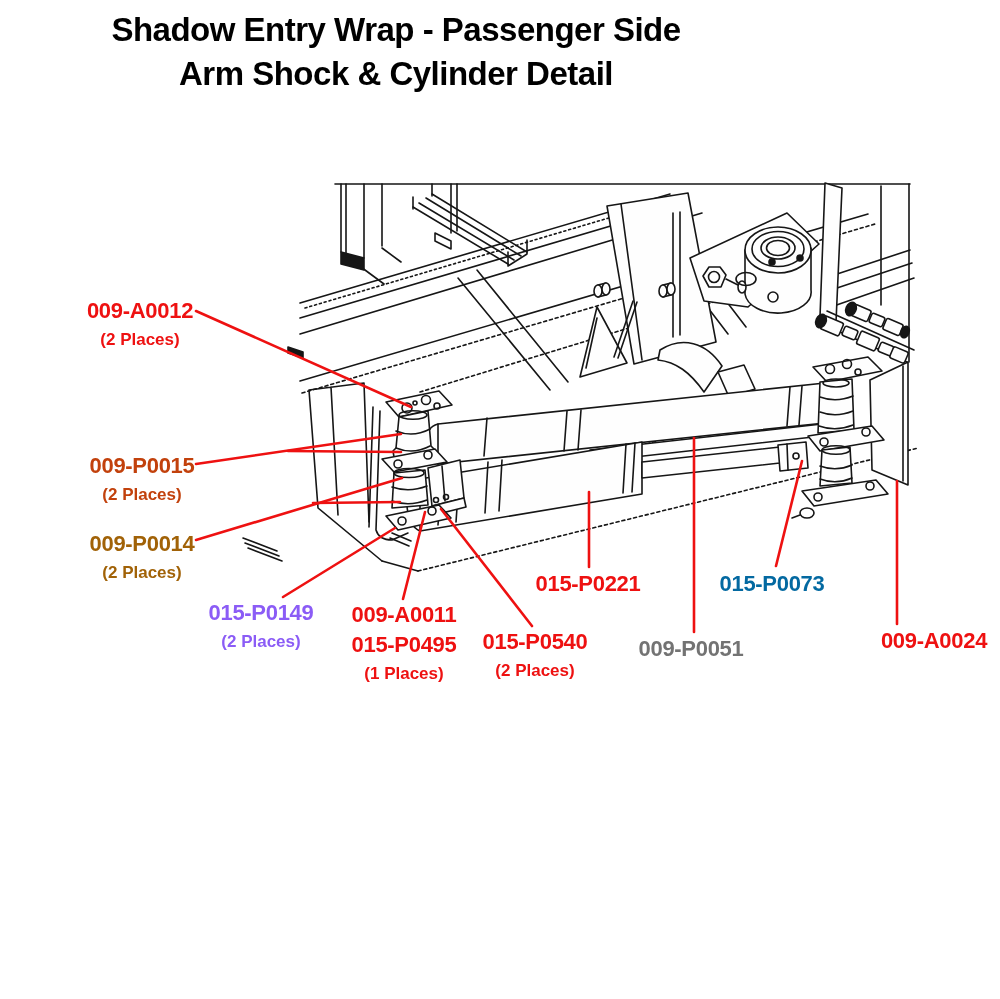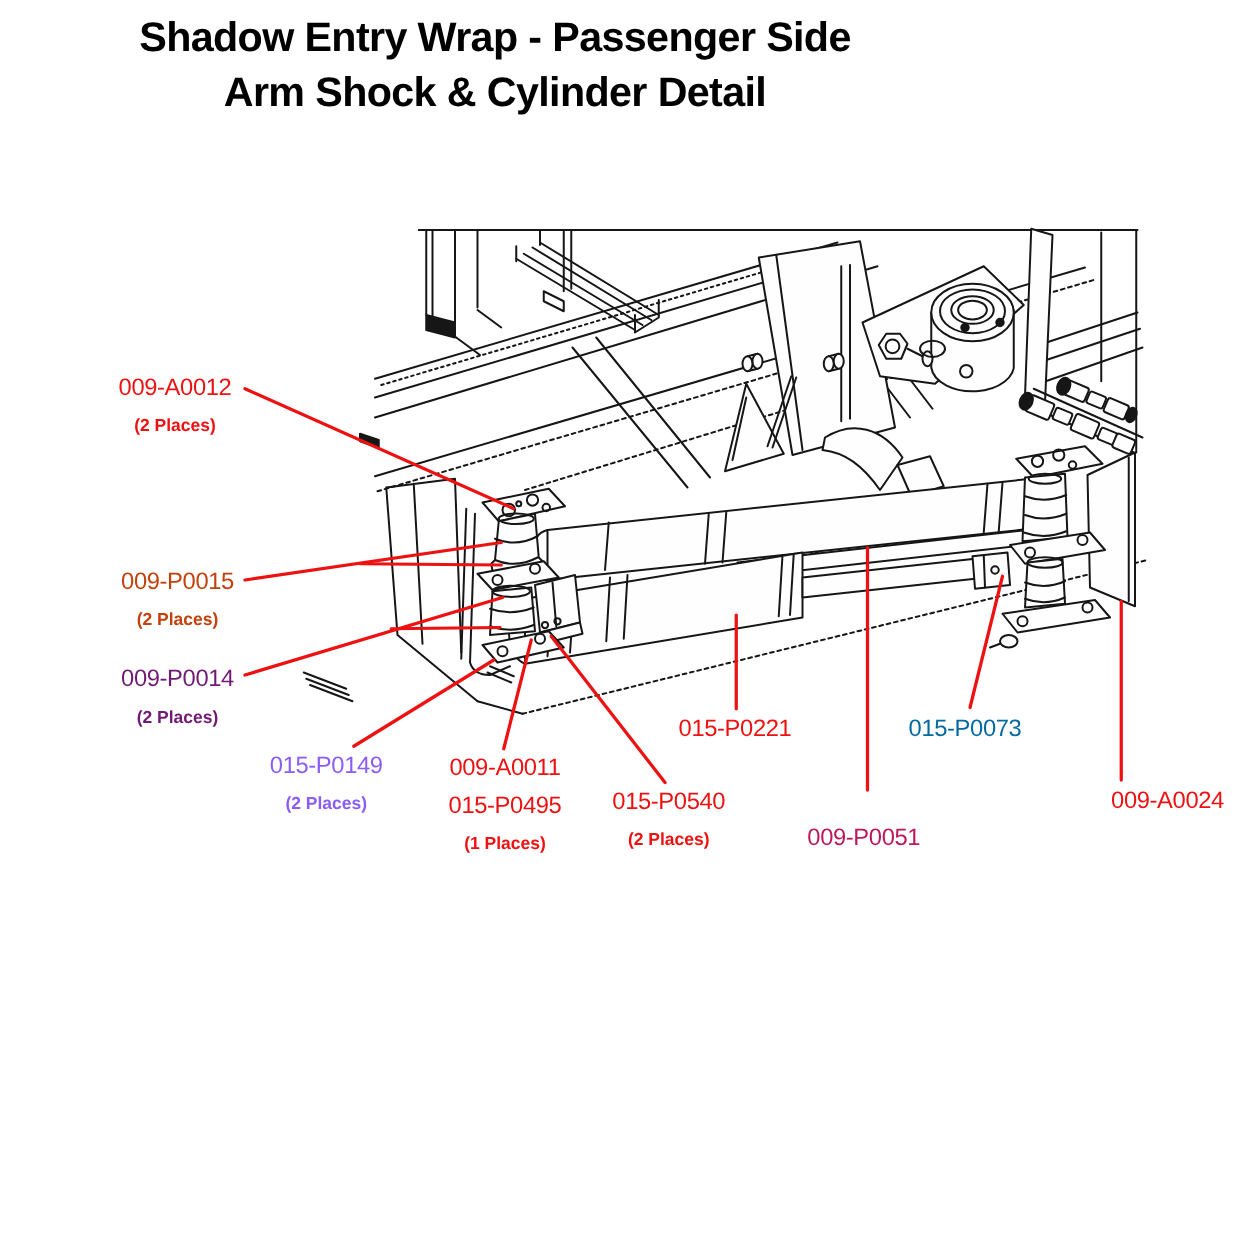--- a/index.html
+++ b/index.html
@@ -3,22 +3,22 @@
 <meta charset="utf-8">
 <style>
   html,body{margin:0;padding:0;background:#ffffff;}
   .page{position:relative;width:1000px;height:999px;background:#fff;overflow:hidden;
         font-family:"Liberation Sans", sans-serif;margin-left:30px;}
   .title{position:absolute;left:55px;top:8px;width:622px;text-align:center;
          color:#000;font-weight:bold;font-size:33px;line-height:44px;letter-spacing:-0.5px;}
   .stage{position:absolute;inset:0;}
   .stage svg{position:absolute;left:0;top:0;}
   #labels .label{position:absolute;transform:translateX(-50%);text-align:center;white-space:nowrap;}
-  #labels .part{font-weight:normal;font-size:19px;line-height:30px;letter-spacing:-0.3px;}
-  #labels .qty{font-weight:bold;font-size:14px;line-height:28px;}
+  #labels .part{font-weight:bold;font-size:22px;line-height:30px;letter-spacing:-0.3px;}
+  #labels .qty{font-weight:bold;font-size:17px;line-height:28px;}
 </style>
 </head>
 <body>
 
 <div class="page">
 
   <div class="title">
     <div>Shadow Entry Wrap - Passenger Side</div>
     <div>Arm Shock &amp; Cylinder Detail</div>
   </div>
@@ -185,21 +185,21 @@
 
     <div id="labels">
         <div class="label" style="left: 110px; top: 296px; color: rgb(238, 17, 17);">
           <div class="part">009-A0012</div>
           <div class="qty">(2 Places)</div>
         </div>
         <div class="label" style="left: 112px; top: 451px; color: #c2410c;">
           <div class="part">009-P0015</div>
           <div class="qty">(2 Places)</div>
         </div>
-        <div class="label" style="left: 112px; top: 529px; color: #701a75;">
+        <div class="label" style="left: 112px; top: 529px; color: #a16207;">
           <div class="part">009-P0014</div>
           <div class="qty">(2 Places)</div>
         </div>
         <div class="label" style="left: 231px; top: 598px; color: #8b5cf6;">
           <div class="part">015-P0149</div>
           <div class="qty">(2 Places)</div>
         </div>
         <div class="label" style="left: 374px; top: 600px; color: rgb(238, 17, 17);">
           <div class="part">009-A0011</div>
           <div class="part">015-P0495</div>
@@ -208,21 +208,21 @@
         <div class="label" style="left: 505px; top: 627px; color: rgb(238, 17, 17);">
           <div class="part">015-P0540</div>
           <div class="qty">(2 Places)</div>
         </div>
         <div class="label" style="left: 558px; top: 569px; color: rgb(238, 17, 17);">
           <div class="part">015-P0221</div>
         </div>
         <div class="label" style="left: 742px; top: 569px; color: #0369a1;">
           <div class="part">015-P0073</div>
         </div>
-        <div class="label" style="left: 661px; top: 656px; color: #be185d;">
+        <div class="label" style="left: 661px; top: 634px; color: #737373;">
           <div class="part">009-P0051</div>
         </div>
         <div class="label" style="left: 904px; top: 626px; color: rgb(238, 17, 17);">
           <div class="part">009-A0024</div>
         </div>
       </div>
 
   </div>
 </div>
 

